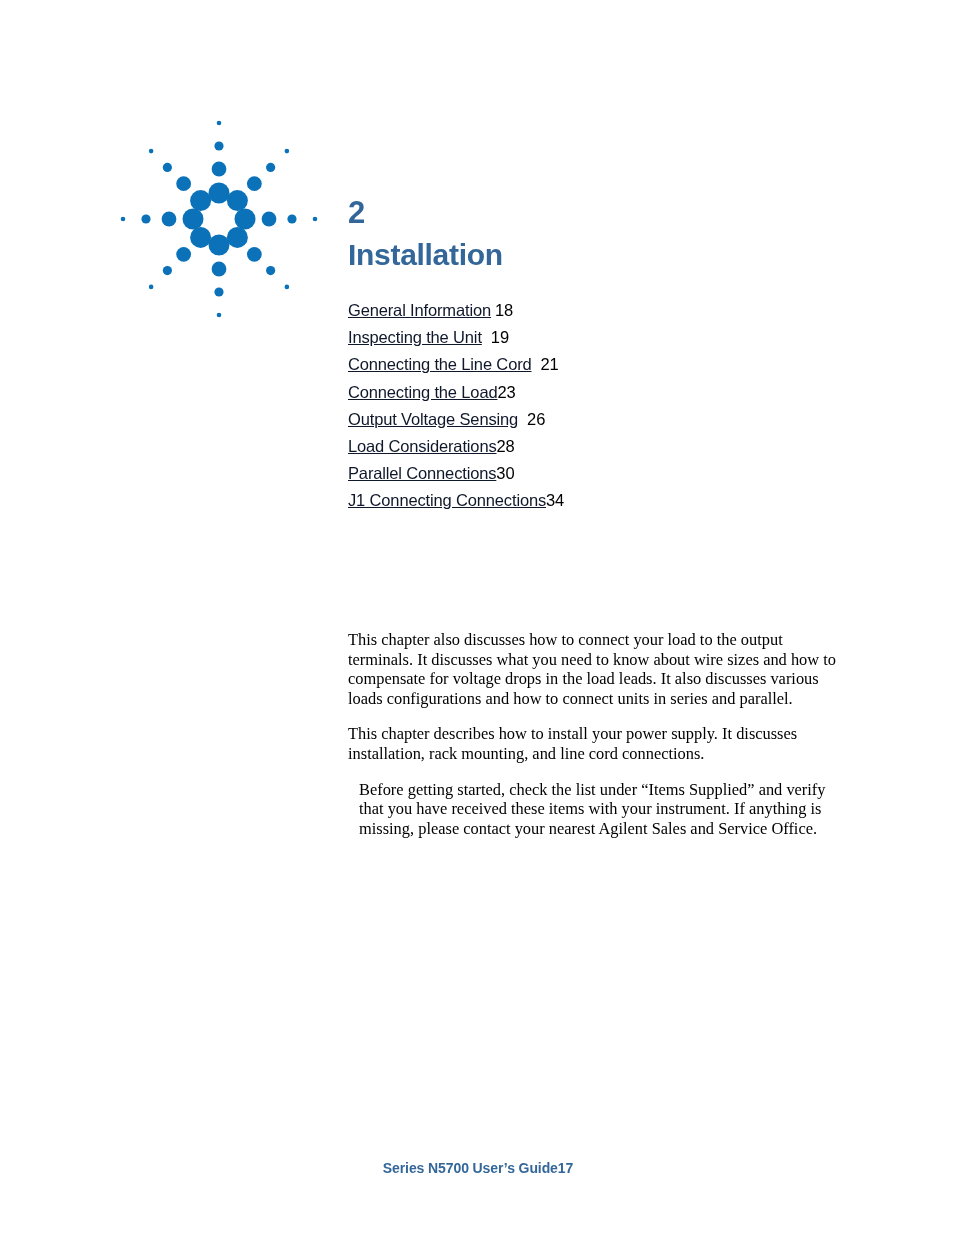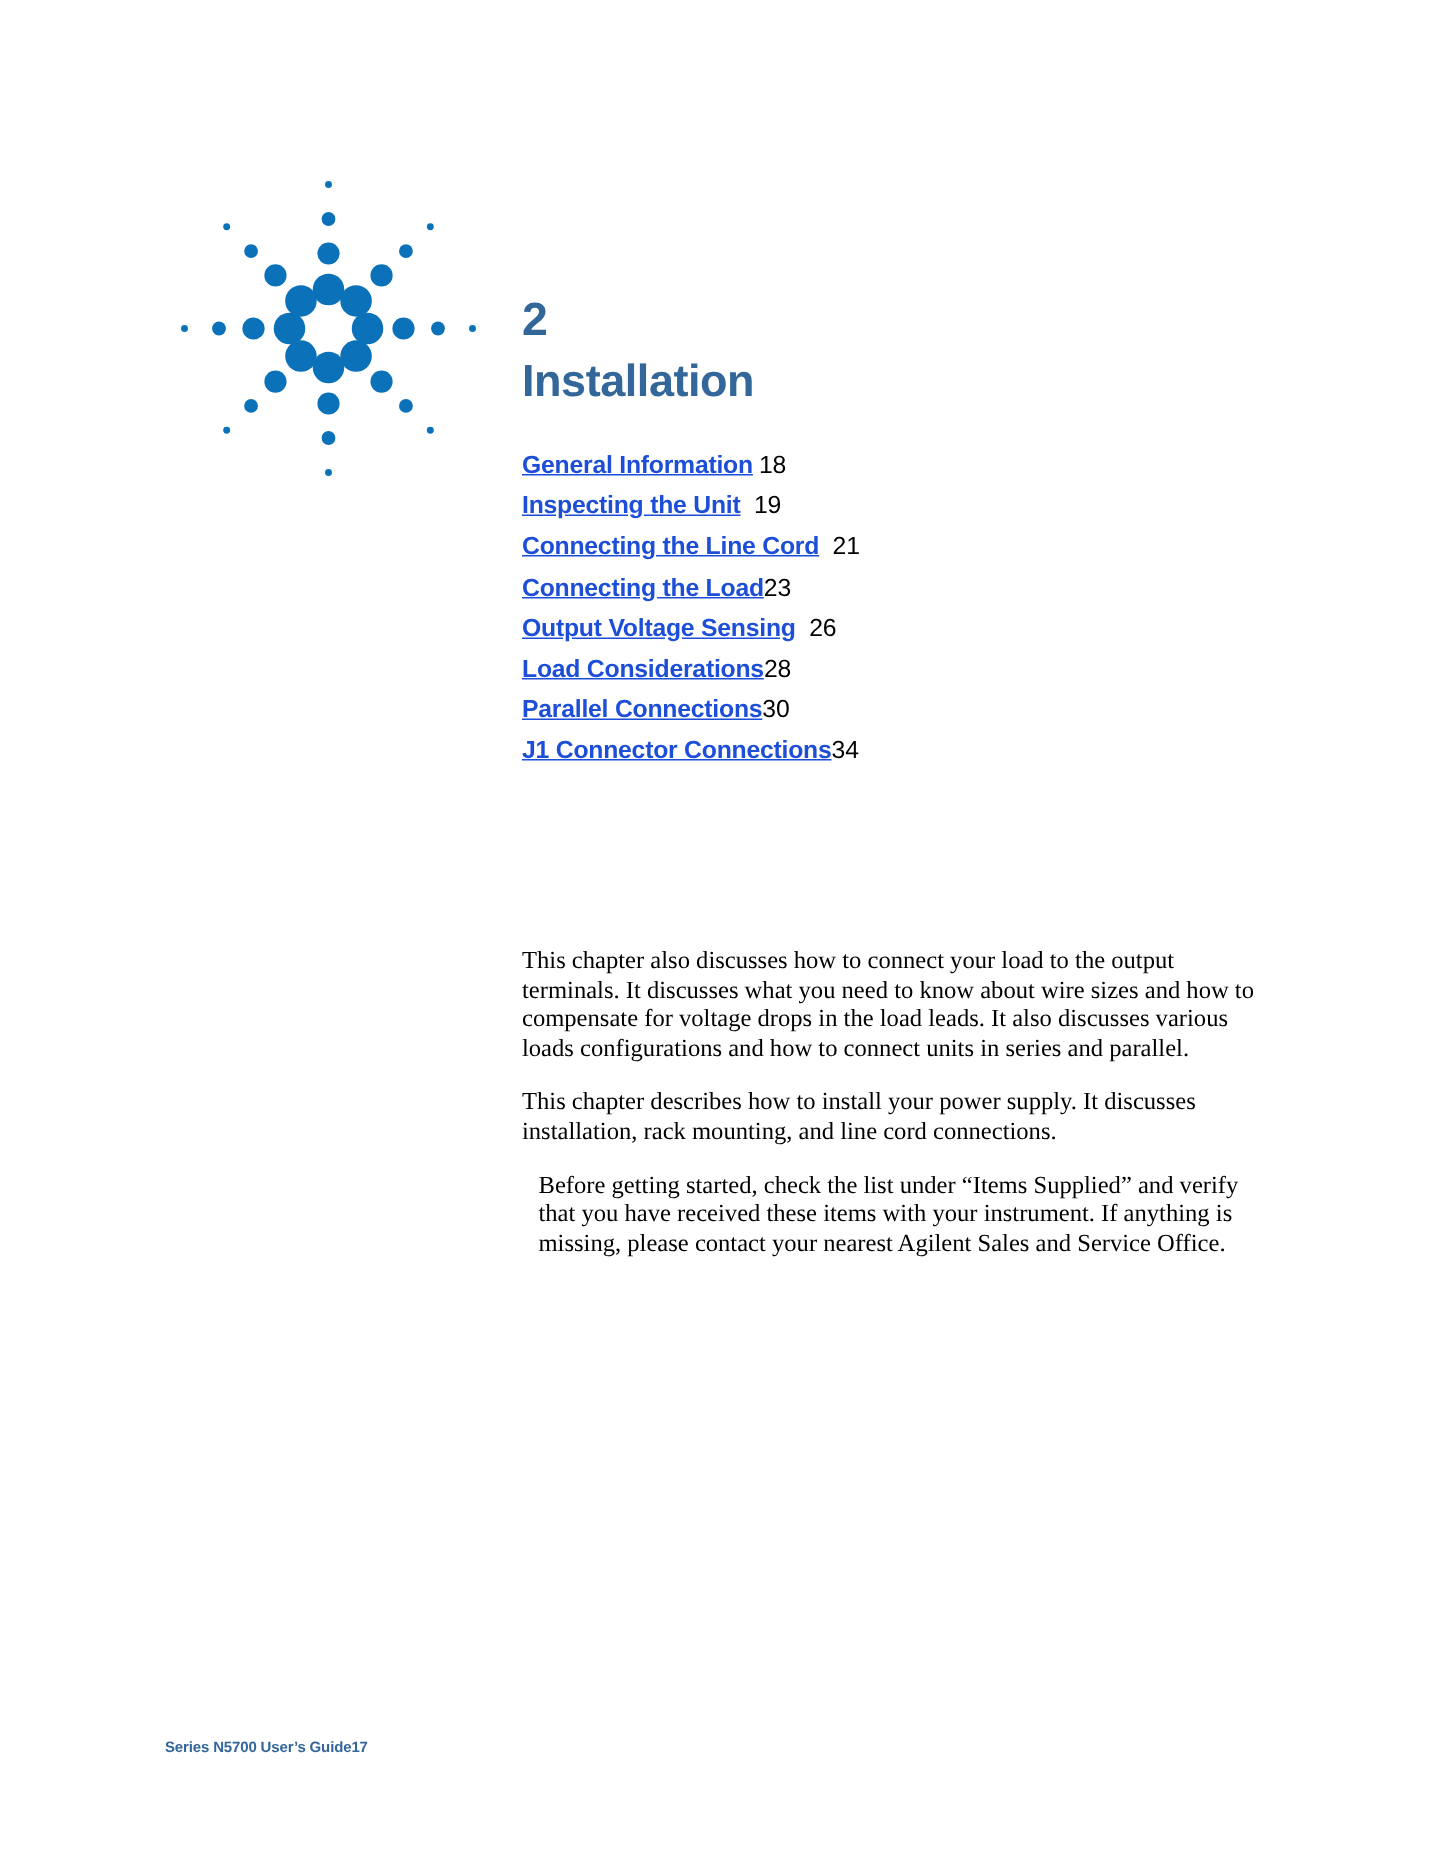--- a/index.html
+++ b/index.html
@@ -57,23 +57,23 @@
     font-family: "Liberation Sans Narrow", "Liberation Sans", "DejaVu Sans", sans-serif;
   }
   .toc-row {
     display: block;
     height: 27.2px;
     line-height: 27.2px;
     white-space: nowrap;
     font-size: 16.5px;
   }
   .toc-link {
-    color: #1d4ed8;
+    color: #0f172a;
     text-decoration: underline;
-    font-weight: bold;
+    font-weight: normal;
     letter-spacing: -0.15px;
   }
   .toc-page {
     color: #000000;
     font-weight: normal;
     letter-spacing: -0.1px;
   }
   .gap-none { display: inline-block; width: 0px; }
   .gap-sm   { display: inline-block; width: 4px; }
   .gap-md   { display: inline-block; width: 9px; }
@@ -94,24 +94,24 @@
   }
   #body-copy p:last-child { margin-bottom: 0; margin-left: 11px; }
 
   
   #footer {
     position: absolute;
     left: 110px;
     top: 1160px;
     width: 736px;
     display: flex;
-    justify-content: flex-start;
+    justify-content: center;
     align-items: baseline;
     font-family: "Liberation Sans Narrow", "Liberation Sans", "DejaVu Sans", sans-serif;
-    font-size: 10px;
+    font-size: 14px;
     font-weight: bold;
     color: #336699;
     letter-spacing: -0.1px;
   }
 </style>
 </head>
 <body>
 
 <div id="logo">
   <svg viewBox="0 0 222 222" xmlns="http://www.w3.org/2000/svg">
@@ -156,21 +156,21 @@
 </div>
 
 <nav id="toc">
     <div class="toc-row"><a class="toc-link" href="#">General Information</a><span class="gap-sm"></span><span class="toc-page">18</span></div>
     <div class="toc-row"><a class="toc-link" href="#">Inspecting the Unit</a><span class="gap-md"></span><span class="toc-page">19</span></div>
     <div class="toc-row"><a class="toc-link" href="#">Connecting the Line Cord</a><span class="gap-md"></span><span class="toc-page">21</span></div>
     <div class="toc-row"><a class="toc-link" href="#">Connecting the Load</a><span class="gap-none"></span><span class="toc-page">23</span></div>
     <div class="toc-row"><a class="toc-link" href="#">Output Voltage Sensing</a><span class="gap-md"></span><span class="toc-page">26</span></div>
     <div class="toc-row"><a class="toc-link" href="#">Load Considerations</a><span class="gap-none"></span><span class="toc-page">28</span></div>
     <div class="toc-row"><a class="toc-link" href="#">Parallel Connections</a><span class="gap-none"></span><span class="toc-page">30</span></div>
-    <div class="toc-row"><a class="toc-link" href="#">J1 Connector Connections</a><span class="gap-none"></span><span class="toc-page">34</span></div>
+    <div class="toc-row"><a class="toc-link" href="#">J1 Connecting Connections</a><span class="gap-none"></span><span class="toc-page">34</span></div>
   </nav>
 
 <div id="body-copy">
     <p>This chapter also discusses how to connect your load to the output terminals. It discusses what you need to know about wire sizes and how to compensate for voltage drops in the load leads. It also discusses various loads configurations and how to connect units in series and parallel.</p>
     <p>This chapter describes how to install your power supply. It discusses installation, rack mounting, and line cord connections.</p>
     <p>Before getting started, check the list under “Items Supplied” and verify that you have received these items with your instrument. If anything is missing, please contact your nearest Agilent Sales and Service Office.</p>
   </div>
 
 <div id="footer">
   <span>Series N5700 User’s Guide</span>

